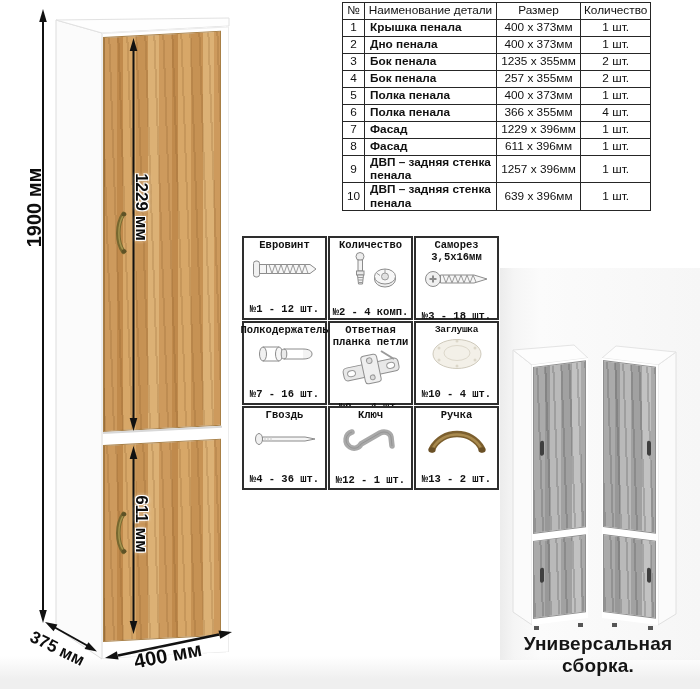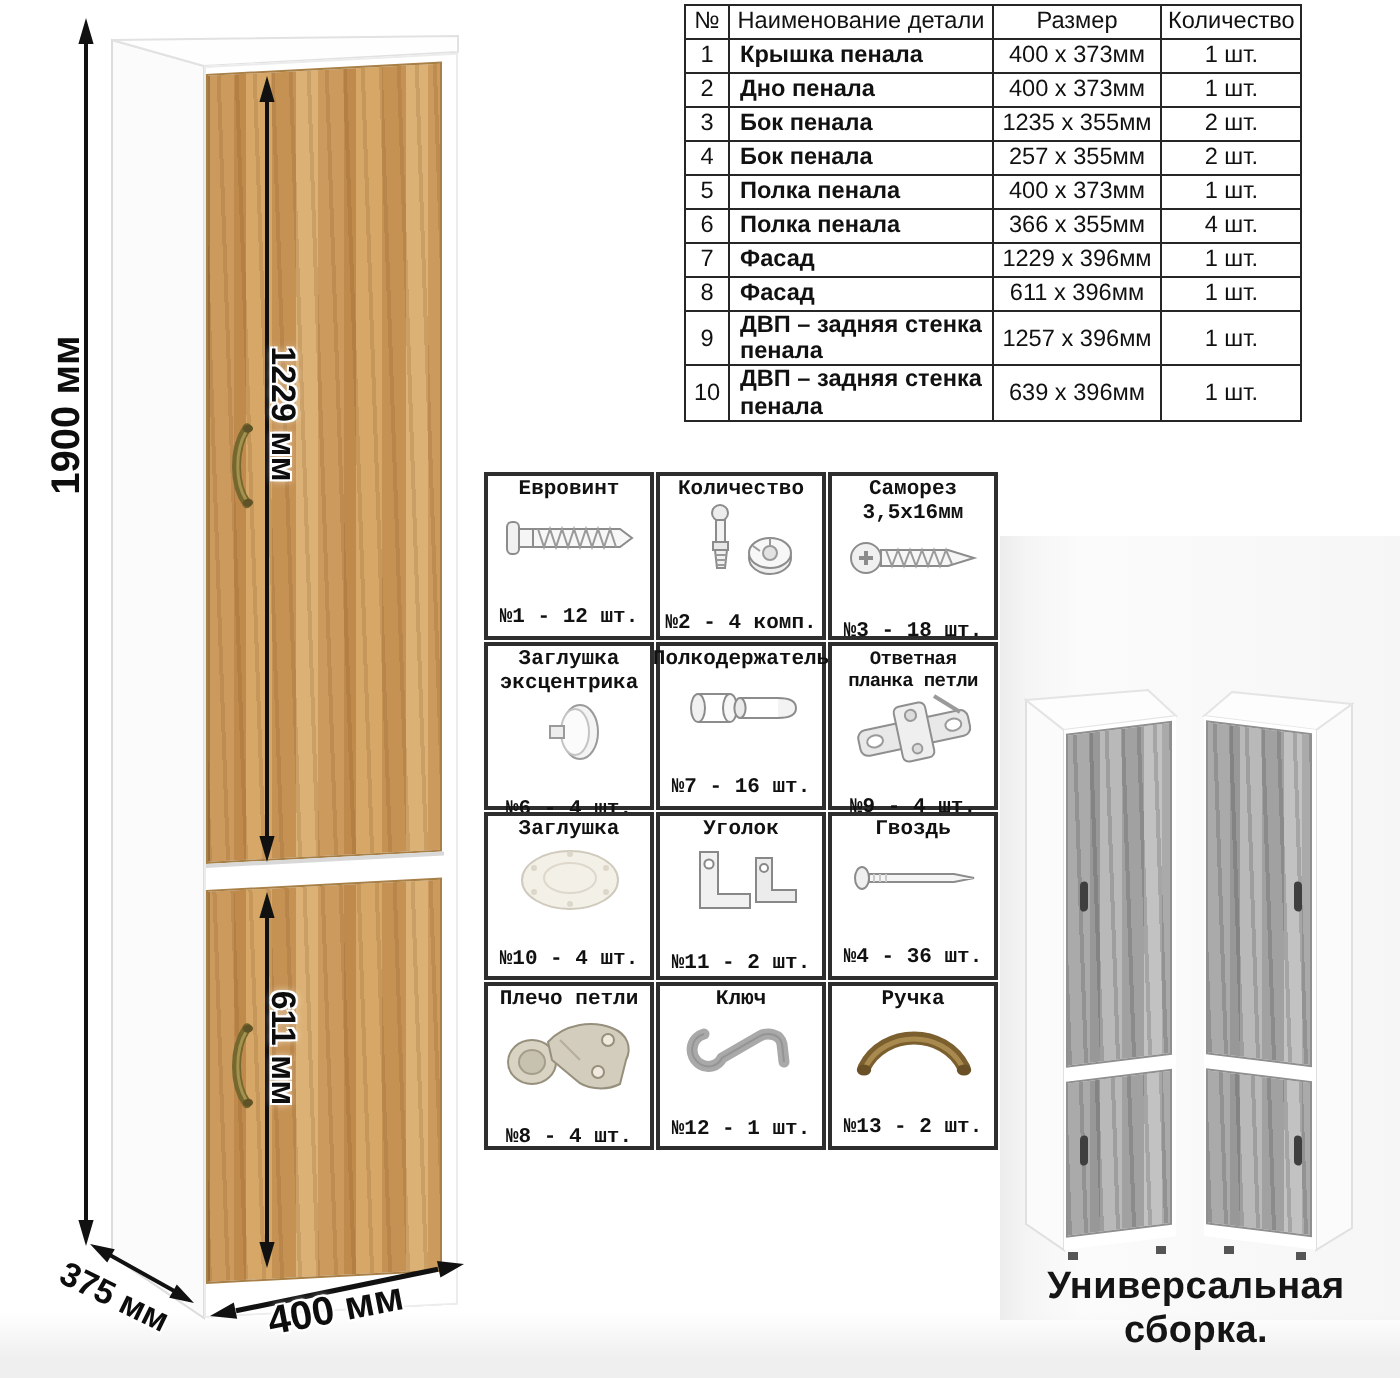--- a/index.html
+++ b/index.html
@@ -275,29 +275,20 @@
       <svg class="hw-icon" width="66" height="30" viewBox="0 0 66 30">
         <circle cx="9" cy="15" r="7.5" fill="#f0f0f0" stroke="#8c8c8c"></circle>
         <path d="M5.5 15 h7 M9 11.5 v7" stroke="#8c8c8c" stroke-width="2" fill="none"></path>
         <path d="M16.5 11 H50 L63 15 L50 19 H16.5 Z" fill="#f6f6f6" stroke="#8c8c8c"></path>
         <path d="M19 11 L22 19 L25 11 L28 19 L31 11 L34 19 L37 11 L40 19 L43 11 L46 19 L49 11 L52 18" fill="none" stroke="#9a9a9a"></path>
       </svg>
       <div class="hw-qty">№3 - 18 шт.</div>
     </div>
 
 
-    <div class="hw-cell">
-      <div class="hw-title">Заглушка эксцентрика</div>
-      <svg class="hw-icon" width="56" height="34" viewBox="0 0 56 34">
-        <ellipse cx="33" cy="17" rx="9" ry="13.5" fill="#f4f4f4" stroke="#9a9a9a"></ellipse>
-        <ellipse cx="30.5" cy="17" rx="7" ry="11.5" fill="#fbfbfb" stroke="#c4c4c4"></ellipse>
-        <rect x="18" y="14" width="7" height="6" fill="#ededed" stroke="#9a9a9a"></rect>
-      </svg>
-      <div class="hw-qty">№6 - 4 шт.</div>
-    </div>
 
     <div class="hw-cell">
       <div class="hw-title">Полкодержатель</div>
       <svg class="hw-icon" width="60" height="26" viewBox="0 0 60 26">
         <ellipse cx="8" cy="13" rx="3.5" ry="7" fill="#f1f1f1" stroke="#8c8c8c"></ellipse>
         <path d="M8 6 H24 M8 20 H24" stroke="#8c8c8c" fill="none"></path>
         <ellipse cx="24" cy="13" rx="3.5" ry="7" fill="#f6f6f6" stroke="#8c8c8c"></ellipse>
         <ellipse cx="29" cy="13" rx="2.8" ry="5" fill="#eaeaea" stroke="#8c8c8c"></ellipse>
         <path d="M29 8 H48 M29 18 H48" stroke="#8c8c8c" fill="none"></path>
         <path d="M48 8 C54 8 57 10 57 13 C57 16 54 18 48 18" fill="#f3f3f3" stroke="#8c8c8c"></path>
@@ -329,53 +320,31 @@
         <circle cx="9" cy="12" r="1.5" fill="#dcd7c9"></circle>
           <circle cx="45" cy="12" r="1.5" fill="#dcd7c9"></circle>
         <circle cx="9" cy="24" r="1.5" fill="#dcd7c9"></circle>
           <circle cx="45" cy="24" r="1.5" fill="#dcd7c9"></circle>
         <circle cx="27" cy="30" r="1.5" fill="#dcd7c9"></circle>
           <circle cx="27" cy="5" r="1.5" fill="#dcd7c9"></circle>
       </svg>
       <div class="hw-qty">№10 - 4 шт.</div>
     </div>
 
-    <div class="hw-cell">
-      <div class="hw-title">Уголок</div>
-      <svg class="hw-icon" width="58" height="38" viewBox="0 0 58 38">
-        <path d="M8 4 H17 V25 H33 V32 H8 Z" fill="#f1f1f1" stroke="#888"></path>
-        <circle cx="12.5" cy="10" r="2.3" fill="#fff" stroke="#888"></circle>
-        <path d="M36 7 H44 V23 H56 V29 H36 Z" fill="#ececec" stroke="#888"></path>
-        <circle cx="40" cy="12" r="2" fill="#fff" stroke="#888"></circle>
-      </svg>
-      <div class="hw-qty">№11 - 2 шт.</div>
-    </div>
 
     <div class="hw-cell">
       <div class="hw-title">Гвоздь</div>
       <svg class="hw-icon" width="64" height="22" viewBox="0 0 64 22">
         <ellipse cx="6" cy="11" rx="3.5" ry="5.5" fill="#f0f0f0" stroke="#8c8c8c"></ellipse>
         <path d="M9.5 9 H52 L62 11 L52 13 H9.5 Z" fill="#f5f5f5" stroke="#8c8c8c"></path>
         <path d="M12 9 v4 M15 9 v4 M18 9 v4" stroke="#c9c9c9" fill="none"></path>
       </svg>
       <div class="hw-qty">№4 - 36 шт.</div>
     </div>
 
-    <div class="hw-cell">
-      <div class="hw-title">Плечо петли</div>
-      <svg class="hw-icon" width="66" height="40" viewBox="0 0 66 40">
-        <ellipse cx="14" cy="24" rx="12" ry="11" fill="#d9d3c4" stroke="#968f7c"></ellipse>
-        <ellipse cx="14" cy="24" rx="6.5" ry="6" fill="#c7c1b0" stroke="#a49d8a"></ellipse>
-        <path d="M22 14 C30 5 44 3 54 7 C62 10 64 17 61 23 L58 35 C50 39 40 37 36 33 L24 23 Z" fill="#d3cdbe" stroke="#968f7c"></path>
-        <circle cx="52" cy="13" r="3" fill="#efeadd" stroke="#968f7c"></circle>
-        <circle cx="47" cy="29" r="3" fill="#efeadd" stroke="#968f7c"></circle>
-        <path d="M28 13 l10 10" stroke="#b5ae9c" fill="none"></path>
-      </svg>
-      <div class="hw-qty">№8 - 4 шт.</div>
-    </div>
 
     <div class="hw-cell">
       <div class="hw-title">Ключ</div>
       <svg class="hw-icon" width="58" height="36" viewBox="0 0 58 36">
         <path d="M10 10 C3 12 2 21 8 25 C12 27.5 17 26 19 22 L38 11 C42 9 48 10 49 15 L50 24" fill="none" stroke="#a9a9a9" stroke-width="5.5" stroke-linecap="round" stroke-linejoin="round"></path>
         <path d="M10 10 C3 12 2 21 8 25 C12 27.5 17 26 19 22 L38 11 C42 9 48 10 49 15 L50 24" fill="none" stroke="#7f7f7f" stroke-width="1" opacity="0.5"></path>
       </svg>
       <div class="hw-qty">№12 - 1 шт.</div>
     </div>
 

